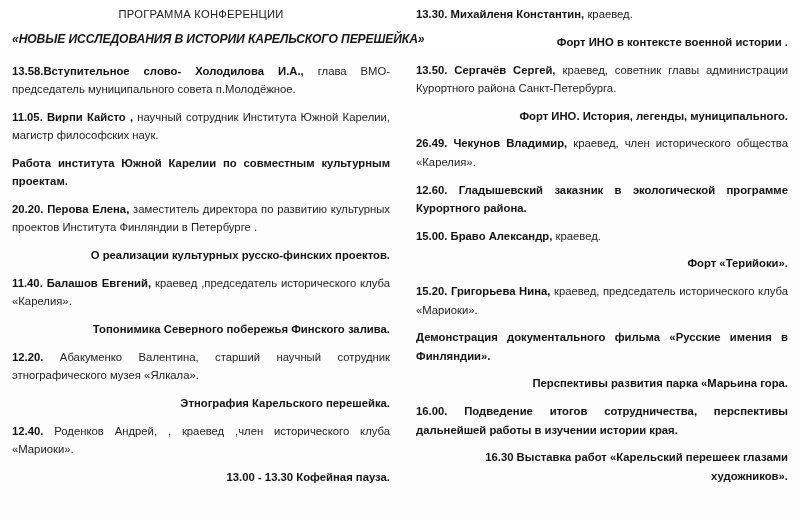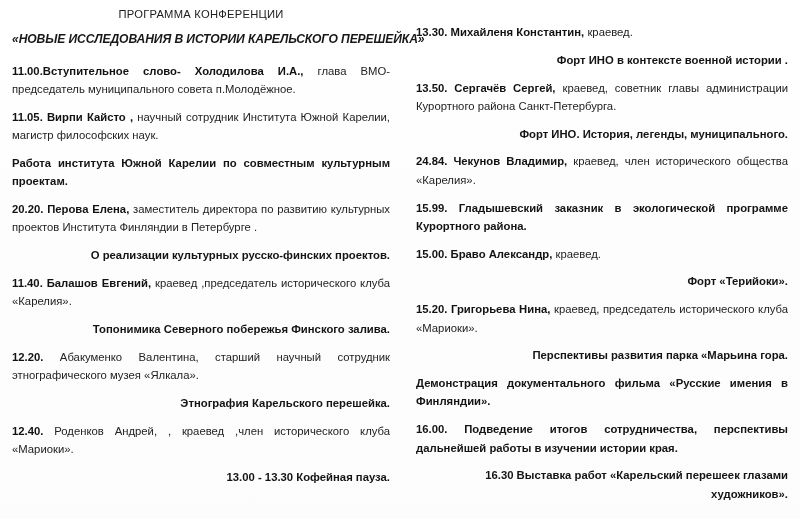--- a/index.html
+++ b/index.html
@@ -41,21 +41,21 @@
     box-sizing: border-box;
   }
   .col-left {
     left: 12px;
     width: 378px;
     padding-top: 8px;
   }
   .col-right {
     left: 416px;
     width: 372px;
-    padding-top: 23px;
+    padding-top: 5px;
   }
 
   .doc-title-1 {
     text-align: center;
     font-size: 11.2px;
     font-weight: 400;
     letter-spacing: 0.25px;
     color: #202020;
     margin: 0 0 11px 0;
     line-height: 1.2;
@@ -106,21 +106,21 @@
 <div class="scan-tint"></div>
 
 <div class="page">
 
   <div class="col col-left">
 
     <div class="doc-title-1">ПРОГРАММА КОНФЕРЕНЦИИ</div>
     <div class="doc-title-2">«НОВЫЕ ИССЛЕДОВАНИЯ В ИСТОРИИ КАРЕЛЬСКОГО ПЕРЕШЕЙКА»</div>
 
     <p class="entry">
-      <span class="lead">11.00.Вступительное слово- Холодилова И.А.,</span><span class="rest"> глава ВМО- председатель муниципального совета  п.Молодёжное.</span>
+      <span class="lead">13.58.Вступительное слово- Холодилова И.А.,</span><span class="rest"> глава ВМО- председатель муниципального совета  п.Молодёжное.</span>
     </p>
 
     <p class="entry">
       <span class="lead">11.05. Вирпи Кайсто  ,</span><span class="rest">  научный сотрудник Института Южной Карелии, магистр философских наук.</span>
     </p>
 
     <p class="entry bold">Работа института Южной Карелии по совместным культурным проектам.</p>
 
     <p class="entry">
       <span class="lead"> 20.20. Перова Елена,</span><span class="rest"> заместитель директора по развитию культурных проектов Института Финляндии в Петербурге .</span>
@@ -157,39 +157,39 @@
 
     <p class="entry bold nojust"> Форт ИНО в контексте военной истории .</p>
 
     <p class="entry">
       <span class="lead">13.50.   Сергачёв   Сергей,</span><span class="rest">   краевед,   советник   главы   администрации Курортного района Санкт-Петербурга.</span>
     </p>
 
     <p class="entry bold nojust">Форт ИНО. История, легенды, муниципального.</p>
 
     <p class="entry">
-      <span class="lead">24.84.  Чекунов  Владимир,</span><span class="rest">  краевед,  член  исторического  общества «Карелия».</span>
+      <span class="lead">26.49.  Чекунов  Владимир,</span><span class="rest">  краевед,  член  исторического  общества «Карелия».</span>
     </p>
 
 
-    <p class="entry bold">15.99. Гладышевский заказник в экологической программе Курортного района.</p>
+    <p class="entry bold">12.60. Гладышевский заказник в экологической программе Курортного района.</p>
 
     <p class="entry">
       <span class="lead">15.00. Браво Александр,</span><span class="rest"> краевед.</span>
     </p>
 
     <p class="entry bold nojust">Форт «Терийоки».</p>
 
     <p class="entry">
       <span class="lead">15.20.  Григорьева  Нина,</span><span class="rest">  краевед,  председатель  исторического  клуба «Мариоки».</span>
     </p>
 
+    <p class="entry bold">Демонстрация   документального   фильма   «Русские   имения   в Финляндии».</p>
+
     <p class="entry bold nojust">Перспективы развития парка «Марьина гора.</p>
-
-    <p class="entry bold">Демонстрация   документального   фильма   «Русские   имения   в Финляндии».</p>
 
     <p class="entry bold">16.00.  Подведение  итогов  сотрудничества,  перспективы  дальнейшей работы в изучении истории края.</p>
 
     <p class="entry bold nojust">16.30 Выставка работ  «Карельский перешеек глазами художников».</p>
 
   </div>
 
 </div>
 
 </body></html>

